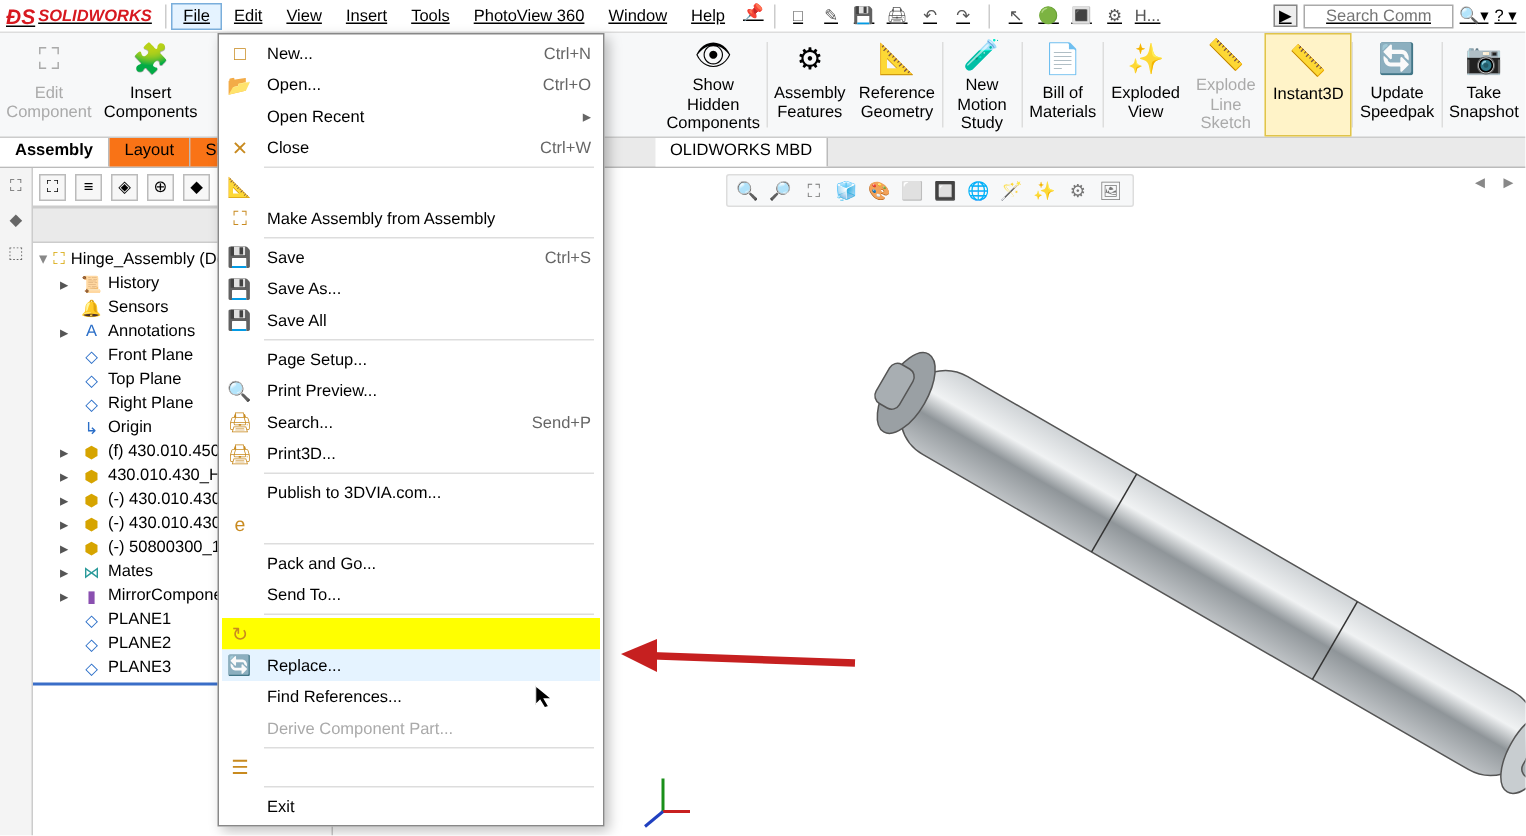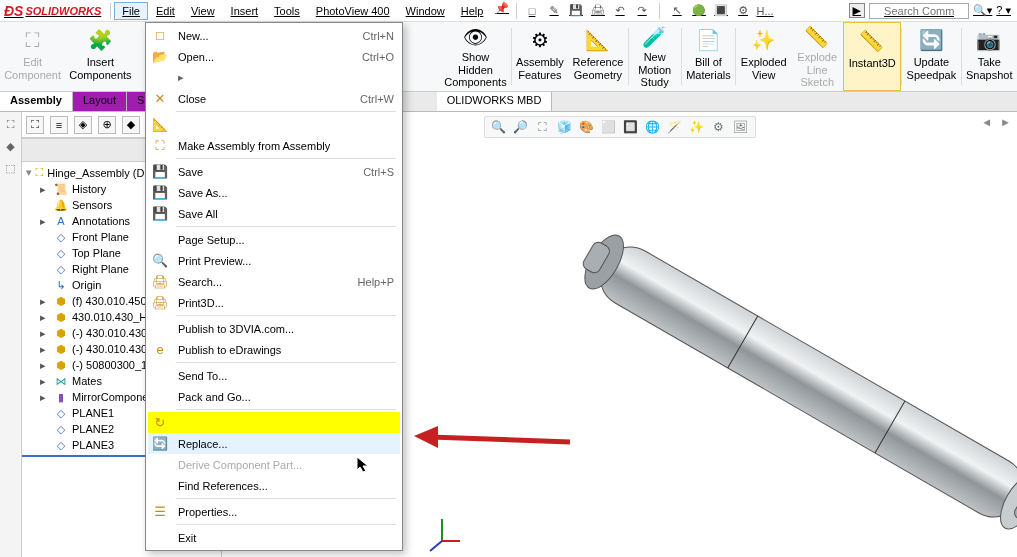--- a/index.html
+++ b/index.html
@@ -21,21 +21,21 @@
 
 .ribbon { height: 70px; background: #f7f8f9; border-bottom: 1px solid #ccc; display: flex; align-items: stretch; position: relative; }
 .ribbon-btn { display: flex; flex-direction: column; align-items: center; justify-content: flex-start; padding: 4px 6px 2px 6px; min-width: 52px; text-align: center; line-height: 1.15; gap: 2px; position: relative; }
 .ribbon-btn.disabled { color: #aaa; }
 .ribbon-btn .ico { width: 28px; height: 28px; display: flex; align-items: center; justify-content: center; font-size: 20px; }
 .ribbon-btn.active { background: #fff3c8; border: 1px solid #e0c44a; }
 .ribbon-sep { width: 1px; background: #ddd; margin: 6px 0; }
 
 
 .tabs-row { height: 20px; background: #eaeaea; display: flex; align-items: stretch; border-bottom: 1px solid #bbb; position: relative; }
-.tab { padding: 2px 10px; border-right: 1px solid #bbb; background: #a21caf; }
+.tab { padding: 2px 10px; border-right: 1px solid #bbb; background: #f97316; }
 .tab.active { background: #fff; font-weight: bold; }
 .doc-tab { padding: 2px 10px; border-right: 1px solid #bbb; background: #fff; }
 
 
 .main { display: flex; height: 445px; }
 .side-icons { width: 22px; background: #f4f4f4; border-right: 1px solid #ccc; display: flex; flex-direction: column; align-items: center; gap: 6px; padding-top: 6px; }
 .side-icons div { width: 16px; height: 16px; color: #666; text-align: center; }
 
 .tree-panel { width: 200px; background: #fff; border-right: 1px solid #ccc; overflow: hidden; }
 .tree-tabs { height: 26px; border-bottom: 1px solid #ccc; display: flex; align-items: center; padding: 0 4px; gap: 6px; }
@@ -86,21 +86,21 @@
     <span class="ds">ÐS</span>
     <span>SOLIDWORKS</span>
   </div>
   <div class="mb-sep"></div>
   <div class="menubar">
     <div class="menuitem open">File</div>
     <div class="menuitem">Edit</div>
     <div class="menuitem">View</div>
     <div class="menuitem">Insert</div>
     <div class="menuitem">Tools</div>
-    <div class="menuitem">PhotoView 400</div>
+    <div class="menuitem">PhotoView 360</div>
     <div class="menuitem">Window</div>
     <div class="menuitem">Help</div>
     <span class="grey" style="padding:0 4px;color:#5a9">📌</span>
   </div>
   <div class="mb-sep"></div>
   <div class="qat">
     <span class="ico">□</span>
     <span class="ico">✎</span>
     <span class="ico">💾</span>
     <span class="ico">🖨</span>
@@ -375,20 +375,21 @@
       <span class="label">New...</span>
       <span class="accel">Ctrl+N</span>
     </div>
     <div class="pm-row">
       <span class="mico">📂</span>
       <span class="label">Open...</span>
       <span class="accel">Ctrl+O</span>
     </div>
     <div class="pm-row">
       <span class="mico"></span>
+      <span class="label">Open Recent</span>
       <span class="arrow">▸</span>
     </div>
     <div class="pm-row">
       <span class="mico">✕</span>
       <span class="label">Close</span>
       <span class="accel">Ctrl+W</span>
     </div>
     <div class="pm-sep"></div>
     <div class="pm-row">
       <span class="mico">📐</span>
@@ -416,64 +417,62 @@
       <span class="mico"></span>
       <span class="label">Page Setup...</span>
     </div>
     <div class="pm-row">
       <span class="mico">🔍</span>
       <span class="label">Print Preview...</span>
     </div>
     <div class="pm-row">
       <span class="mico">🖨</span>
       <span class="label">Search...</span>
-      <span class="accel">Help+P</span>
+      <span class="accel">Send+P</span>
     </div>
     <div class="pm-row">
       <span class="mico">🖨</span>
       <span class="label">Print3D...</span>
     </div>
     <div class="pm-sep"></div>
     <div class="pm-row">
       <span class="mico"></span>
       <span class="label">Publish to 3DVIA.com...</span>
     </div>
     <div class="pm-row">
       <span class="mico">e</span>
-      <span class="label">Publish to eDrawings</span>
-    </div>
-    <div class="pm-sep"></div>
+    </div>
+    <div class="pm-sep"></div>
+    <div class="pm-row">
+      <span class="mico"></span>
+      <span class="label">Pack and Go...</span>
+    </div>
     <div class="pm-row">
       <span class="mico"></span>
       <span class="label">Send To...</span>
-    </div>
-    <div class="pm-row">
-      <span class="mico"></span>
-      <span class="label">Pack and Go...</span>
     </div>
     <div class="pm-sep"></div>
     <div class="pm-row hl">
       <span class="mico">↻</span>
     </div>
     <div class="pm-row hover">
       <span class="mico">🔄</span>
       <span class="label">Replace...</span>
     </div>
+    <div class="pm-row">
+      <span class="mico"></span>
+      <span class="label">Find References...</span>
+    </div>
     <div class="pm-row disabled">
       <span class="mico"></span>
       <span class="label">Derive Component Part...</span>
     </div>
-    <div class="pm-row">
-      <span class="mico"></span>
-      <span class="label">Find References...</span>
-    </div>
     <div class="pm-sep"></div>
     <div class="pm-row">
       <span class="mico">☰</span>
-      <span class="label">Properties...</span>
     </div>
     <div class="pm-sep"></div>
     <div class="pm-row">
       <span class="mico"></span>
       <span class="label">Exit</span>
     </div>
   </div>
 
 <svg class="ann-arrow" width="170" height="40">
   <line x1="160" y1="20" x2="20" y2="15" stroke="#c62020" stroke-width="5"></line>

